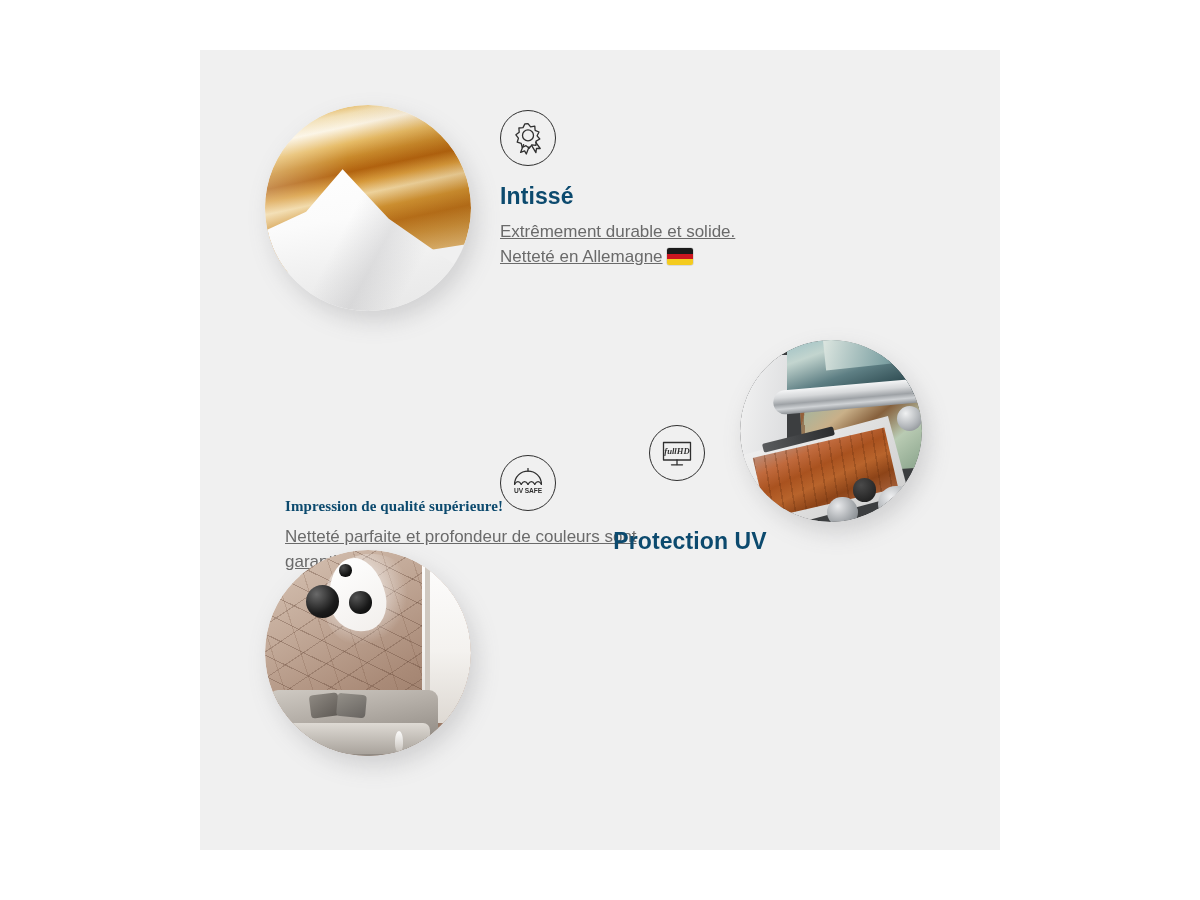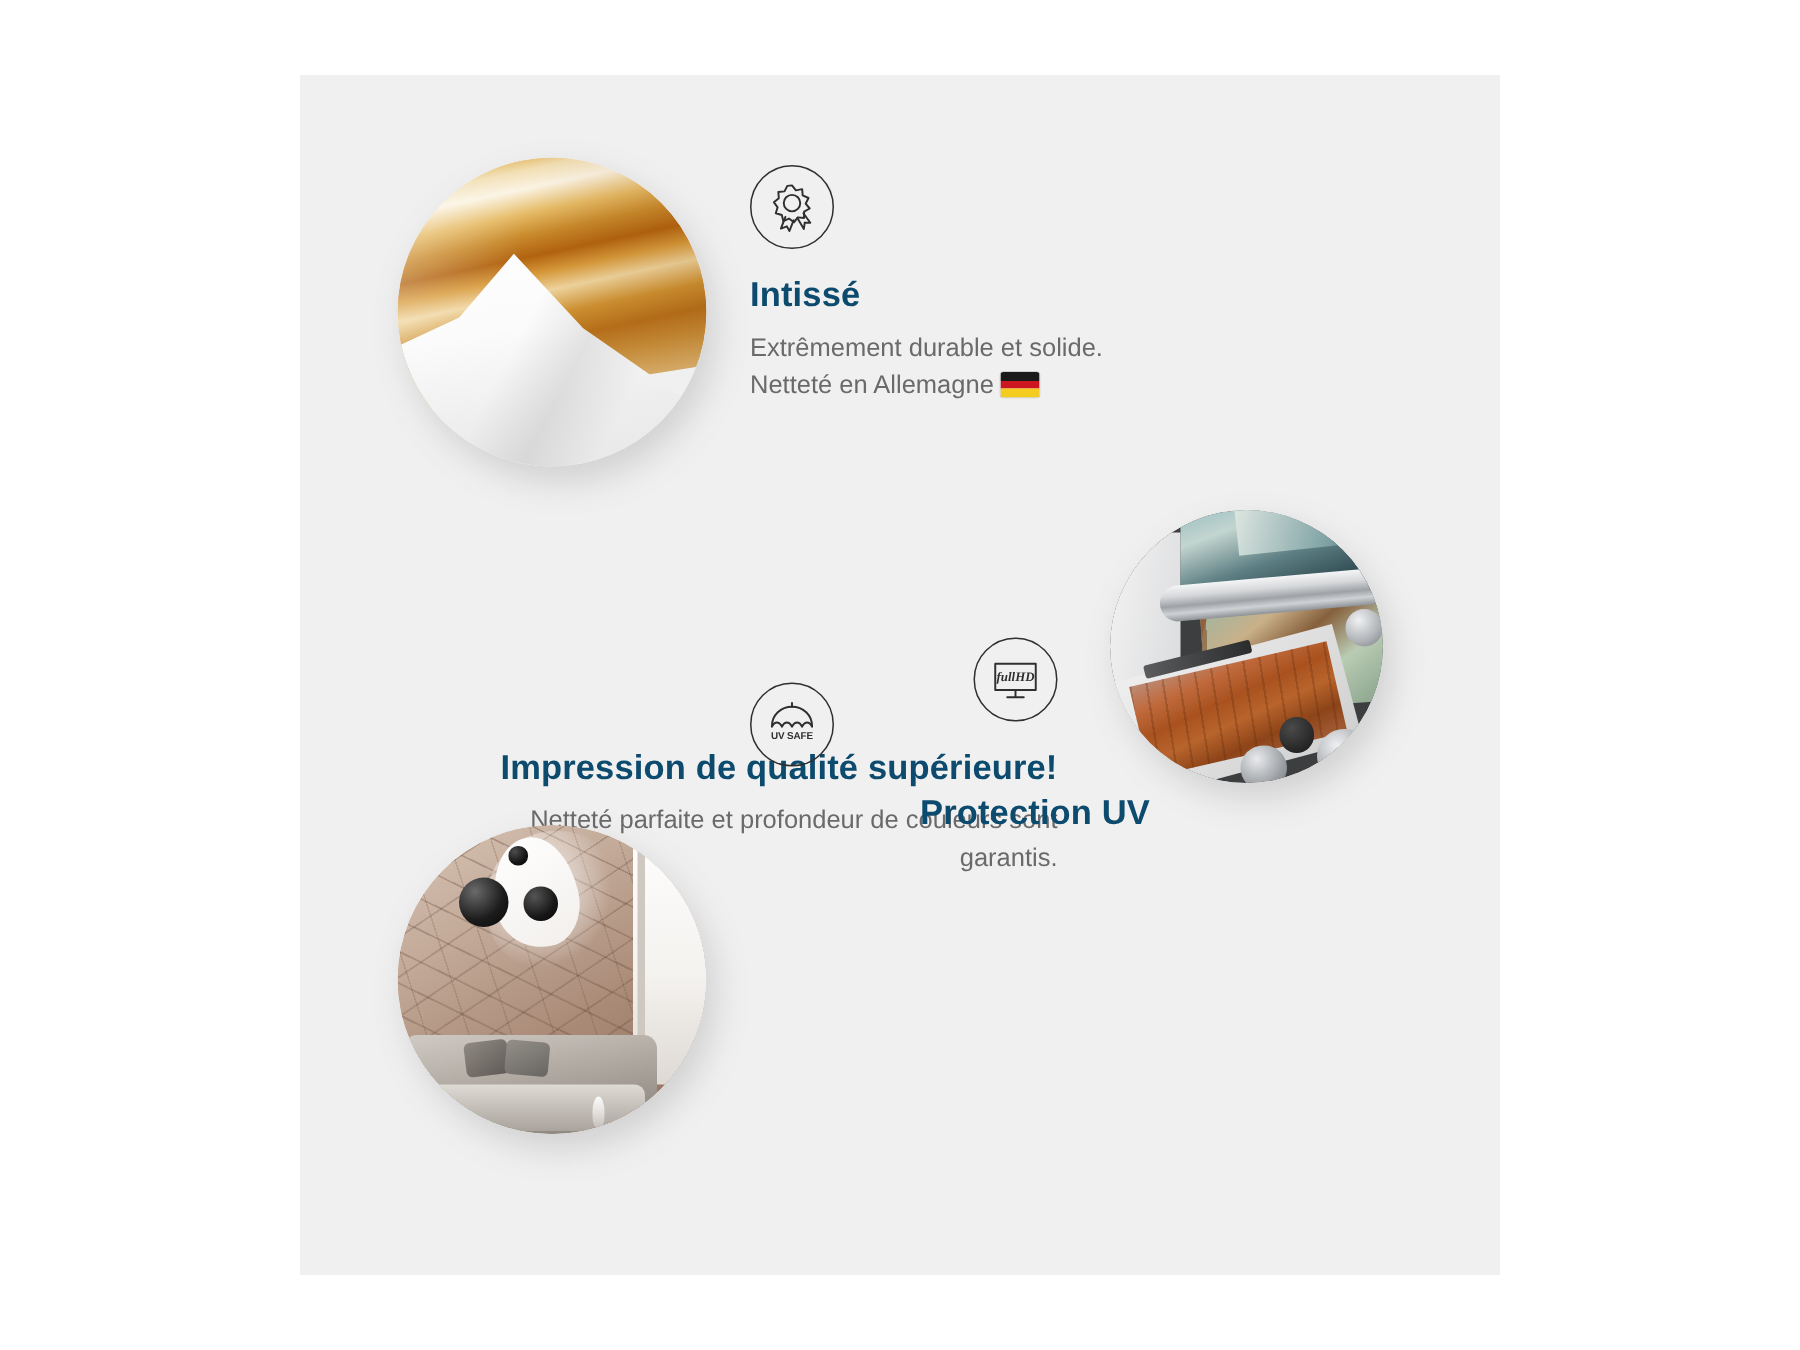--- a/index.html
+++ b/index.html
@@ -46,20 +46,21 @@
     color: #0c4a6e;
     margin: 0 0 9px 0;
     letter-spacing: .1px;
   }
   .feature-desc {
     font-size: 17px;
     line-height: 25px;
     color: #6a6a6a;
     margin: 0;
     font-weight: 400;
+    text-decoration: underline;
   }
 
   
   .icon-badge {
     width: 56px;
     height: 56px;
     border-radius: 50%;
     border: 1.6px solid #2f2f2f;
     box-sizing: border-box;
     display: flex;
@@ -179,22 +180,22 @@
             border-radius:50%; background:radial-gradient(circle at 35% 30%,#4a4a4a,#161616); }
   .pr-knob2{ position:absolute; left:48%; top:86%; width:17%; height:17%;
             border-radius:50%; background:radial-gradient(circle at 35% 30%,#e9eaec,#9da1a5 60%,#6f7377); }
   .pr-knob3{ position:absolute; left:76%; top:80%; width:20%; height:20%;
             border-radius:50%; background:radial-gradient(circle at 35% 30%,#eeeff1,#a6aaae 58%,#74787c); }
   .pr-knob4{ position:absolute; left:86%; top:36%; width:14%; height:14%;
             border-radius:50%; background:radial-gradient(circle at 35% 30%,#f0f1f2,#aeb2b6 60%,#7a7e82); }
   .pr-arm{ position:absolute; left:12%; top:52%; width:40%; height:5%;
             background:linear-gradient(90deg,#5a5c5e,#2a2c2e); transform:rotate(-14deg); border-radius:2px; }
 
-  #feature-impression { left: 85px; top: 375px; width: 420px; text-align: right; }
-  #feature-impression .feature-title { font-size: 23px; }
+  #feature-impression { left: 85px; top: 375px; width: 420px; text-align: left; }
+  #feature-impression .feature-title { font-size: 15px; font-family: Liberation Serif, serif; }
 
   
   #circle-living-room {
     left: 65px; top: 500px;
     width: 206px; height: 206px;
   }
   .lr-bg { position:absolute; inset:0;
           background:linear-gradient(150deg,#d8c5b6 0%, #c3aa99 30%, #a98a77 62%, #8e6f5d 100%); }
   .lr-window { position:absolute; right:-2%; top:-4%; width:26%; height:88%;
           background:linear-gradient(180deg,#ffffff 0%, #f4f2ef 60%, #ded9d3 100%); }

